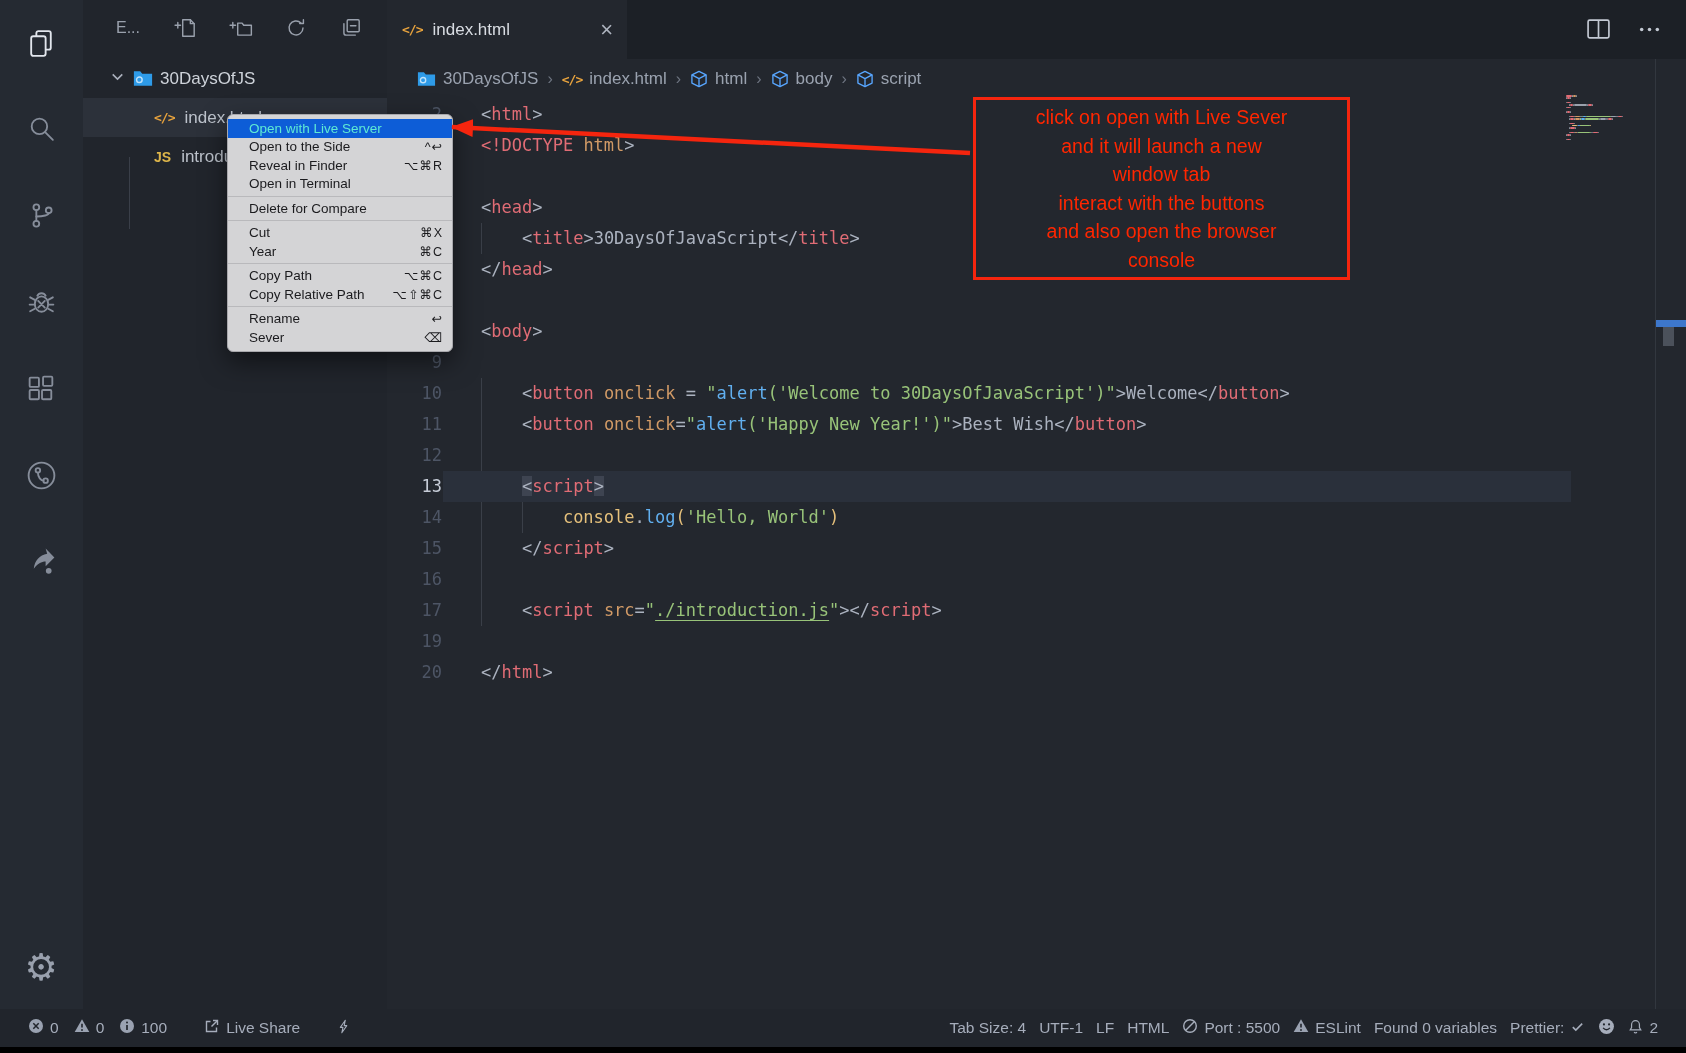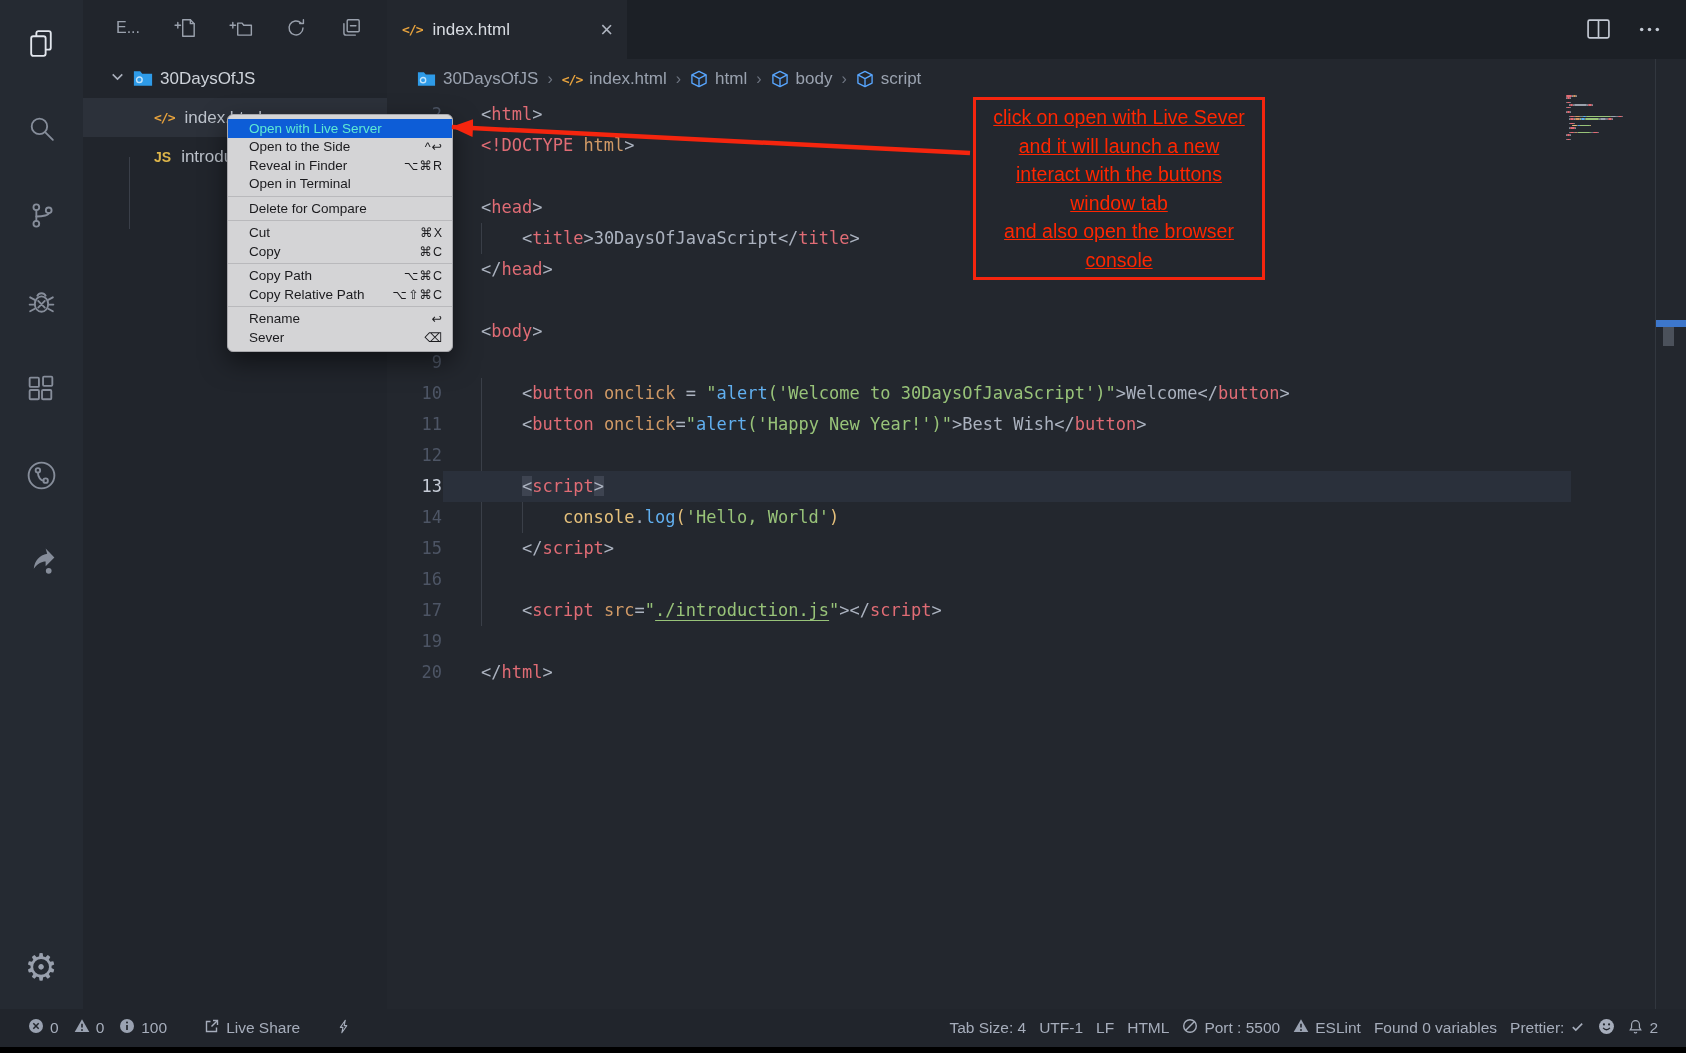--- a/index.html
+++ b/index.html
@@ -65,21 +65,21 @@
   .st-right{margin-left:auto;display:flex;align-items:center;gap:13px;}
   .st-item.sp{margin-left:22px;}
   #bottom-strip{position:absolute;left:0;right:0;bottom:0;height:6px;background:#000;}
   
   #context-menu{position:absolute;left:227px;top:114px;width:224px;background:#d4d4d6;border:1px solid #a8a8ac;border-radius:6px;box-shadow:0 10px 26px rgba(0,0,0,.5);padding:4px 0;color:#1b1b1e;font-size:13.5px;z-index:30;}
   .menu-item{height:18.5px;display:flex;align-items:center;padding:0 9px 0 21px;cursor:pointer;}
   .menu-item.highlighted{background:var(--menu-highlight,#0d5dd7);color:#5eead4;align-items:center;}
   .menu-shortcut{margin-left:auto;letter-spacing:1px;font-size:12.5px;}
   .menu-sep{height:1px;background:#b9b9bc;margin:2.5px 0;}
   
-  #annotation-box{position:absolute;left:973px;top:97px;width:292px;border:3px solid var(--accent-red,#f5250e);padding:3px 4px;box-sizing:border-box;text-align:center;color:var(--annotation-red,#ff2600);font-size:19.5px;line-height:28.5px;z-index:20;text-decoration:underline;}
+  #annotation-box{position:absolute;left:973px;top:97px;width:377px;border:3px solid var(--accent-red,#f5250e);padding:3px 4px;box-sizing:border-box;text-align:center;color:var(--annotation-red,#ff2600);font-size:19.5px;line-height:28.5px;z-index:20;}
   #arrow-overlay{position:absolute;left:0;top:0;width:1686px;height:1053px;pointer-events:none;z-index:40;}
 </style>
 </head>
 <body>
 
 <div id="activity-bar">
   <div class="act-item active" style="top:19px">
     <svg viewBox="0 0 32 32">
         <rect x="11" y="4" width="14" height="18" rx="2"></rect>
         <rect x="6" y="9" width="14" height="19" rx="2" fill="#252a32"></rect>
@@ -521,21 +521,21 @@
     <div class="menu-sep"></div>
     <div class="menu-item">
       <span>Delete for Compare</span>
     </div>
     <div class="menu-sep"></div>
     <div class="menu-item">
       <span>Cut</span>
       <span class="menu-shortcut">⌘X</span>
     </div>
     <div class="menu-item">
-      <span>Copy</span>
+      <span>Year</span>
       <span class="menu-shortcut">⌘C</span>
     </div>
     <div class="menu-sep"></div>
     <div class="menu-item">
       <span>Copy Path</span>
       <span class="menu-shortcut">⌥⌘C</span>
     </div>
     <div class="menu-item">
       <span>Copy Relative Path</span>
       <span class="menu-shortcut">⌥⇧⌘C</span>
@@ -547,22 +547,22 @@
     </div>
     <div class="menu-item">
       <span>Sever</span>
       <span class="menu-shortcut">⌫</span>
     </div>
   </div>
 
 <div id="annotation-box">
     <div>click on open with Live Sever</div>
     <div>and it will launch a new</div>
+    <div>window tab</div>
     <div>interact with the buttons</div>
-    <div>window tab</div>
     <div>and also open the browser</div>
     <div>console</div>
   </div>
 <svg id="arrow-overlay">
   <defs>
     <marker id="arrowhead" markerUnits="userSpaceOnUse" markerWidth="24" markerHeight="20" refX="21" refY="9" orient="auto">
       <polygon points="0 0,22 9,0 18" fill="#f5250e"></polygon>
     </marker>
   </defs>
   <line x1="970" y1="153" x2="452" y2="127" stroke="#f5250e" stroke-width="4.5" marker-end="url(#arrowhead)"></line>

